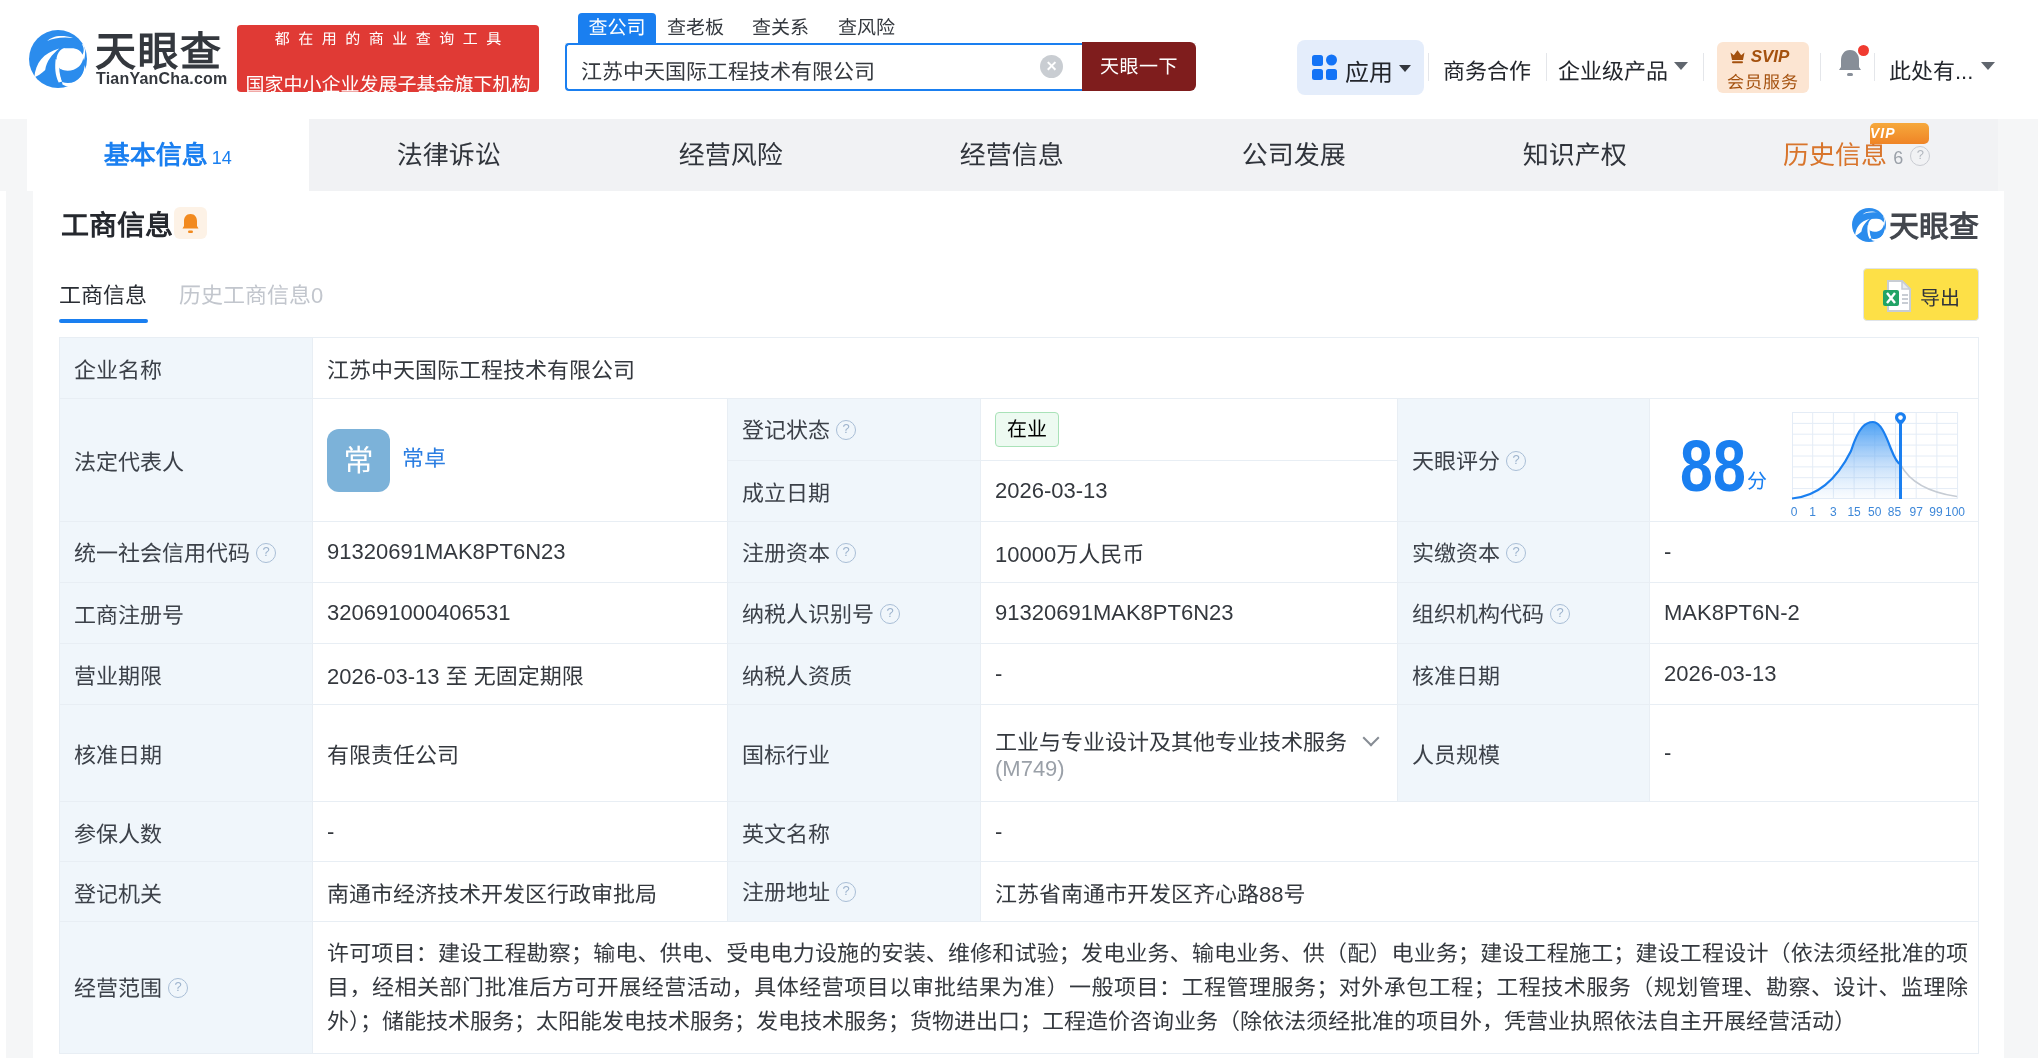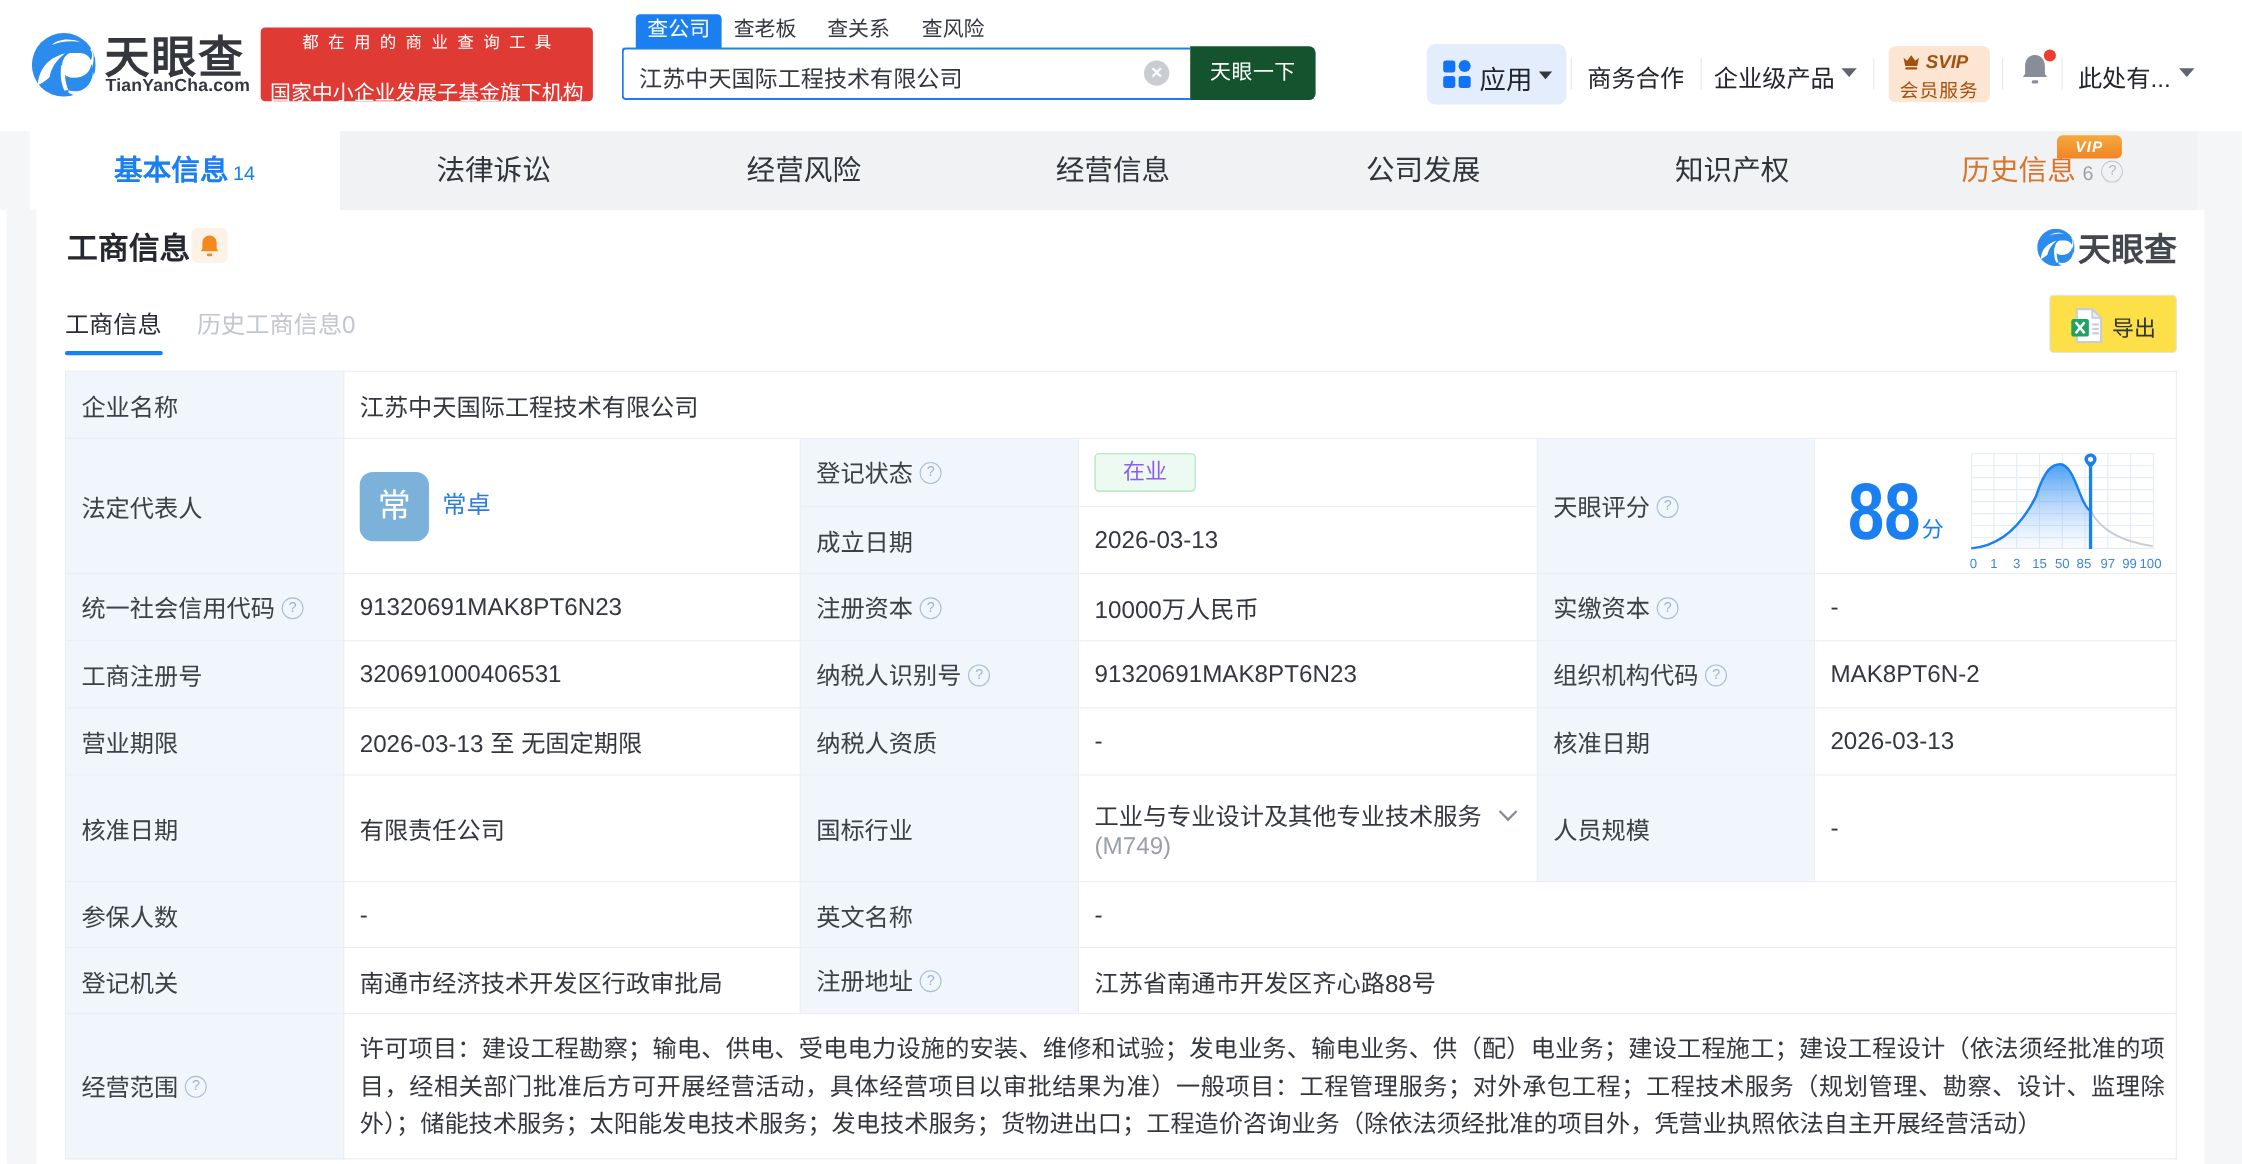--- a/index.html
+++ b/index.html
@@ -13,62 +13,62 @@
 #redbox{position:absolute;left:237px;top:25px;width:302px;height:67px;background:#e03a35;border-radius:4px;color:#fff;text-align:center}
 #redbox .l1{margin-top:2px;font-size:15px;letter-spacing:8.5px;text-indent:8.5px}
 #redbox .l2{margin-top:21px;font-size:19px;letter-spacing:0}
 
 #stabs{position:absolute;left:565px;top:13px;width:631px;height:31px;border-bottom:1px solid #e9e9e9}
 .stab{position:absolute;top:0;height:31px;line-height:30px;font-size:19px;color:#34383e}
 .stab.on{background:#1a7ff0;color:#fff;border-radius:4px 4px 0 0;text-align:center}
 #sinput{position:absolute;left:565px;top:43px;width:517px;height:48px;border:2px solid #1a7ff0;border-right:none;background:#fff;border-radius:4px 0 0 4px}
 #sinput span{position:absolute;left:14px;top:10px;font-size:21px;color:#34383e}
 #sclear{position:absolute;left:1040px;top:55px;width:23px;height:23px;border-radius:50%;background:#c9cdd2;color:#fff;text-align:center;line-height:22px;font-size:14px;font-weight:bold}
-#sbtn{position:absolute;left:1082px;top:42px;width:114px;height:49px;background:#14532d;border-radius:0 6px 6px 0;color:#fff;font-size:19px;text-align:center;line-height:49px;letter-spacing:.5px}
+#sbtn{position:absolute;left:1082px;top:42px;width:114px;height:49px;background:#7f1d1d;border-radius:0 6px 6px 0;color:#fff;font-size:19px;text-align:center;line-height:49px;letter-spacing:.5px}
 
 #appbtn{position:absolute;left:1297px;top:40px;width:127px;height:55px;background:#e4edfb;border-radius:8px}
 #appbtn .txt{position:absolute;left:48px;top:13px;font-size:24px;color:#22252b}
 #appbtn .car{position:absolute;left:102px;top:25px;width:0;height:0;border:6px solid transparent;border-top:7px solid #33373d}
 .hsep{position:absolute;top:53px;width:1px;height:28px;background:#e4e6ea}
 .hlink{position:absolute;top:53px;font-size:22px;color:#23262c}
 .hcar{position:absolute;width:0;height:0;border:7px solid transparent;border-top:8px solid #565c64}
 #svip{position:absolute;left:1717px;top:42px;width:92px;height:51px;background:#fce5d2;border-radius:6px;color:#a4510e;text-align:center}
 #svip .s1{margin-top:5px;font-size:17px;font-weight:bold;font-style:italic;letter-spacing:0}
 #svip .s2{font-size:17px;font-weight:normal;margin-top:1px;letter-spacing:1px}
 #belldot{position:absolute;left:1858px;top:45px;width:11px;height:11px;border-radius:50%;background:#f03b30}
 
 #navwrap{position:absolute;left:0;top:119px;width:2038px;height:72px;background:#f5f6f7}
 #navbar{position:absolute;left:27px;top:0;width:1971px;height:72px;background:#f1f2f4}
 .ntab{position:absolute;top:0;height:72px;width:281.5px;text-align:center;line-height:72px;font-size:26px;color:#30343b}
 .ntab.on{background:#fff;color:#1a7ff0;font-weight:bold}
 .ntab .cnt{font-size:18px;font-weight:normal;margin-left:4px;color:#1a7ff0}
 #histab{color:#d8752c}
 #histab .cnt6{font-size:18px;color:#9aa0a8;margin-left:6px}
-#vipbadge{position:absolute;left:1843px;top:4px;width:59px;height:21px;background:linear-gradient(180deg,#f6a93c,#ef8426);border-radius:5px 5px 5px 0;color:#fff;font-size:14px;font-weight:bold;font-style:italic;text-align:center;line-height:21px;letter-spacing:1px}
+#vipbadge{position:absolute;left:1843px;top:4px;width:59px;height:21px;background:linear-gradient(180deg,#f6a93c,#ef8426);border-radius:5px 5px 5px 0;color:#fff;font-size:14px;font-weight:bold;font-style:italic;text-align:left;line-height:21px;letter-spacing:1px}
 .qmark{display:inline-block;position:relative;top:-7px;width:20px;height:20px;border-radius:50%;border:1.8px solid #a9bed6;color:#9db3cd;font-size:13px;line-height:16.5px;text-align:center;vertical-align:-2px;font-weight:normal;box-sizing:border-box}
 .qmark.gray{border-color:#c9ccd2;color:#b3b8bf}
 
 #page{position:absolute;left:6px;top:191px;width:2038px;height:867px;background:#f5f6f7}
 #card{position:absolute;left:27px;top:0;width:1971px;height:867px;background:#fff}
 #sectitle{position:absolute;left:28px;top:12px;font-size:28px;font-weight:bold;color:#25282e}
 #secbell{position:absolute;left:141px;top:16px;width:33px;height:32px;background:#fdf2e6;border-radius:6px}
 #subtab1{position:absolute;left:26px;top:86px;font-size:22px;color:#292d33;font-weight:500}
 #subtab1 u{position:absolute;left:0;top:42px;width:89px;height:4px;background:#1a7ff0;border-radius:2px;text-decoration:none}
 #subtab2{position:absolute;left:146px;top:86px;font-size:22px;color:#c2c6cd}
 #exportbtn{position:absolute;left:1830px;top:77px;width:116px;height:53px;border:1px solid #e0e4e9;border-radius:4px;background:#fde047}
 #exportbtn span{position:absolute;left:56px;top:13px;font-size:20px;color:#30343b}
 
 #tbl{position:absolute;left:26px;top:146px;border-collapse:collapse;table-layout:fixed}
 #tbl td{border:1px solid #e8eef4;font-size:22px;color:#34383e;padding:0 0 0 14px;vertical-align:middle}
 #tbl td.lb{background:#f0f6fb;color:#3c4149}
 #tbl td.vl{background:#fff}
 .grayline{color:#9aa0a8}
 a.blue{color:#2a7de1;text-decoration:none}
 #avatar{display:inline-block;width:63px;height:63px;border-radius:12px;background:#7cb2d9;color:#fff;font-size:30px;text-align:center;line-height:63px;vertical-align:middle}
-.tag-green{display:inline-block;height:35px;line-height:33px;padding:0 25px;border:1px solid #a9e2b8;background:#edfaf1;color:#8b5cf6;border-radius:4px;font-size:20px}
+.tag-green{display:inline-block;height:35px;line-height:33px;padding:0 11px;border:1px solid #a9e2b8;background:#edfaf1;color:#000000;border-radius:4px;font-size:20px}
 #score88{font-size:73px;line-height:73px;font-weight:bold;color:#1a7ff0;transform:scale(.81,1);transform-origin:0 0;display:inline-block}
 #scorefen{font-size:20px;color:#1a7ff0}
 .jline{text-align:justify;text-align-last:justify}
 .chev{display:inline-block;width:12px;height:12px;border-right:2px solid #868c94;border-bottom:2px solid #868c94;transform:rotate(45deg);vertical-align:6px}
 </style>
 </head>
 <body>
 <div id="header">
   <svg class="abs" style="left:29px;top:30px" width="58" height="58" viewBox="0 0 58 58">
     <circle cx="29" cy="29" r="29" fill="#2b8ced"></circle>

